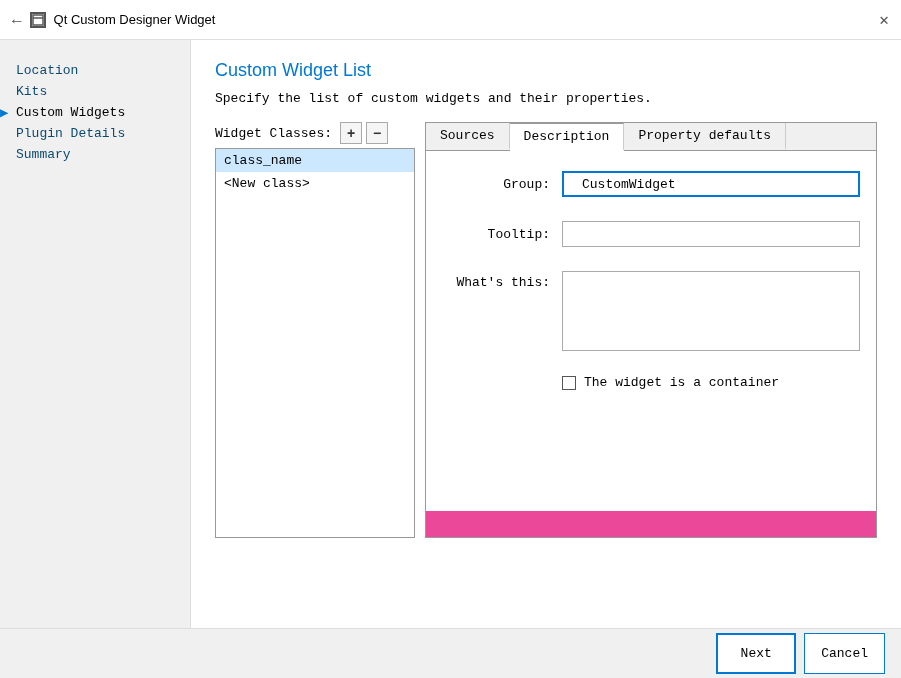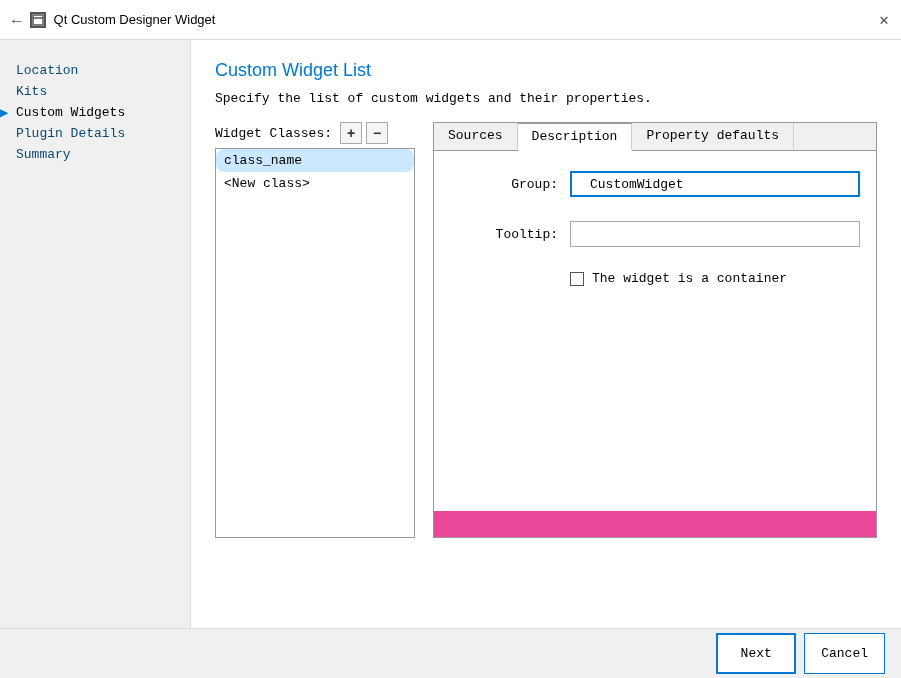--- a/index.html
+++ b/index.html
@@ -102,21 +102,21 @@
     }
     .page-subtitle {
       font-family: 'Courier New', Courier, monospace;
       font-size: 13px;
       margin-bottom: 16px;
     }
 
     
     .widget-classes-section {
       display: flex;
-      gap: 8px;
+      gap: 0;
     }
     .widget-classes-left {
       width: 210px;
       flex-shrink: 0;
     }
     .widget-classes-header {
       display: flex;
       align-items: center;
       margin-bottom: 4px;
       gap: 4px;
@@ -148,21 +148,20 @@
       overflow-y: auto;
     }
     .widget-list-item {
       padding: 4px 8px;
       cursor: pointer;
       font-family: 'Courier New', Courier, monospace;
       font-size: 13px;
     }
     .widget-list-item.selected {
       background: #cce8ff;
-      border-radius: 8px;
     }
 
     
     .right-panel {
       flex: 1;
       border: 1px solid #999;
       background: #ec4899;
     }
     .tabs-bar {
       display: flex;
@@ -350,20 +349,24 @@
           <div class="form-row">
             <span class="form-label">Group:</span>
             <input class="form-input" type="text" value="CustomWidget" style="">
           </div>
 
           <div class="form-row">
             <span class="form-label">Tooltip:</span>
             <input class="form-input-normal" type="text" value="" style="">
           </div>
 
+          <div class="form-row-top">
+            <span class="form-label" style="margin-top:4px;">What's this:</span>
+            <textarea class="form-textarea" style=""></textarea>
+          </div>
 
           <div class="checkbox-row">
             <div class="checkbox-box"></div>
             <span class="checkbox-label">The widget is a container</span>
           </div>
         </div>
       </div>
     </div>
   </div>
 </div>

